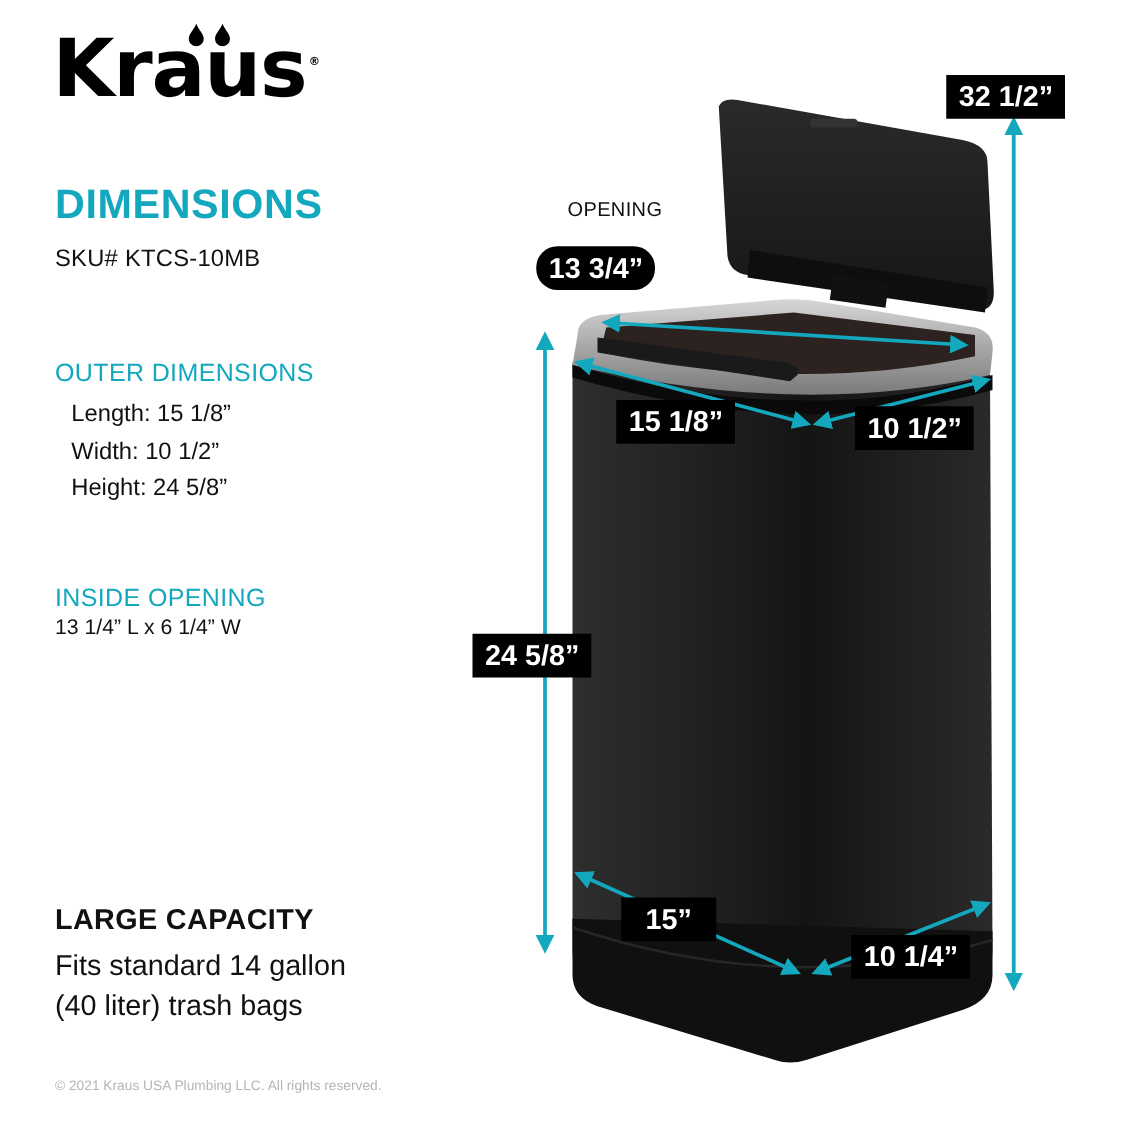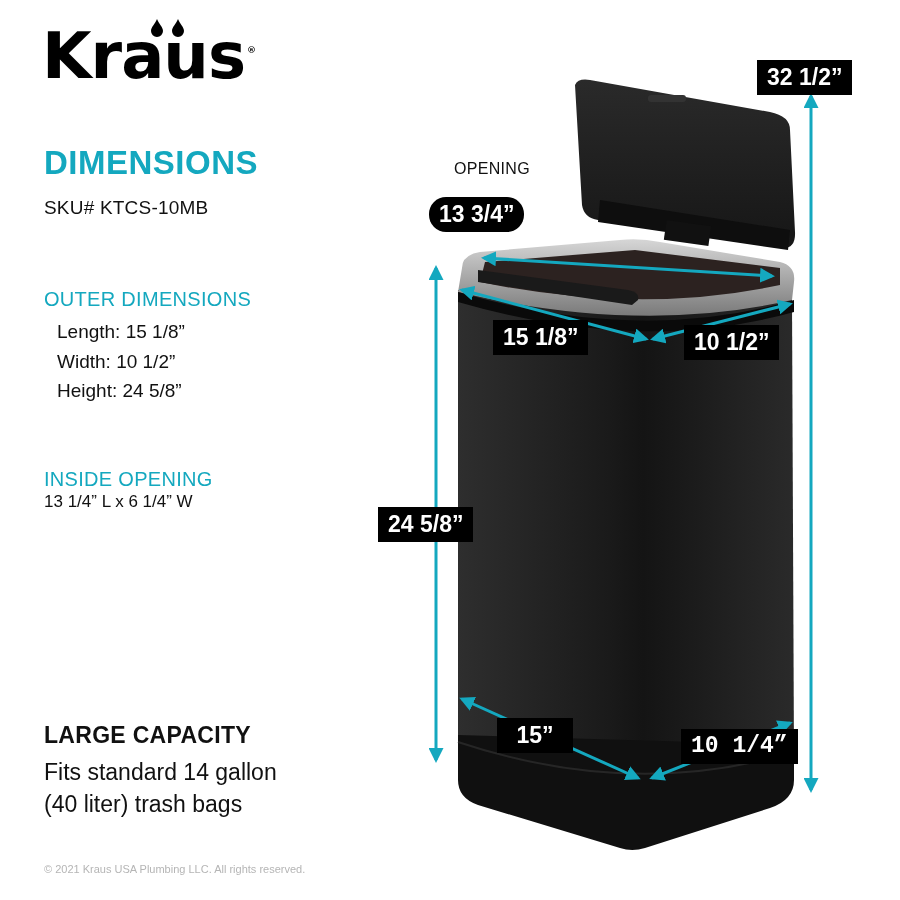--- a/index.html
+++ b/index.html
@@ -116,13 +116,13 @@
   </g>
 </svg>
 
 <div class="opening-label">OPENING</div>
 <div class="tag" style="left:429px; top:197px;border-radius:17px;">13 3/4”</div>
 <div class="tag" style="left:493px; top:320px;">15 1/8”</div>
 <div class="tag" style="left:684px; top:325px;">10 1/2”</div>
 <div class="tag" style="left:378px; top:507px;">24 5/8”</div>
 <div class="tag" style="left:757px; top:60px;">32 1/2”</div>
 <div class="tag" style="left:497px; top:718px; width:76px;">15”</div>
-<div class="tag" style="left:681px; top:729px;font-family:Liberation Mono, monospace;">10 1/4”</div>
+<div class="tag" style="left:681px; top:748px;">10 1/4”</div>
 
 </body></html>

